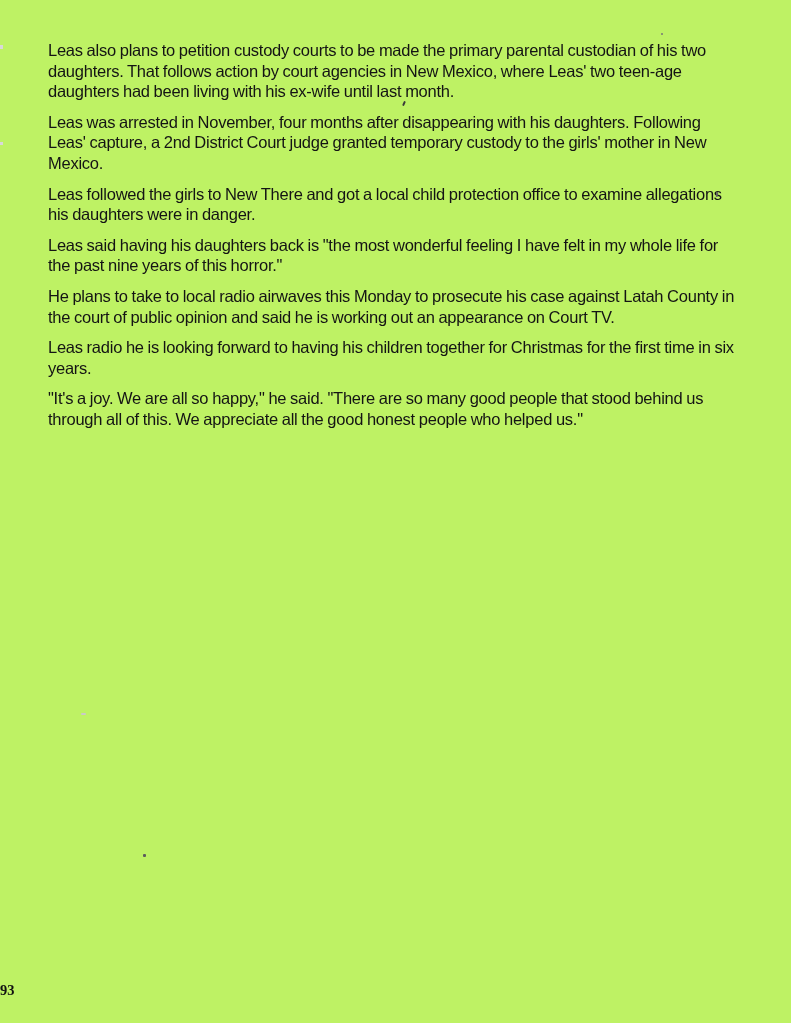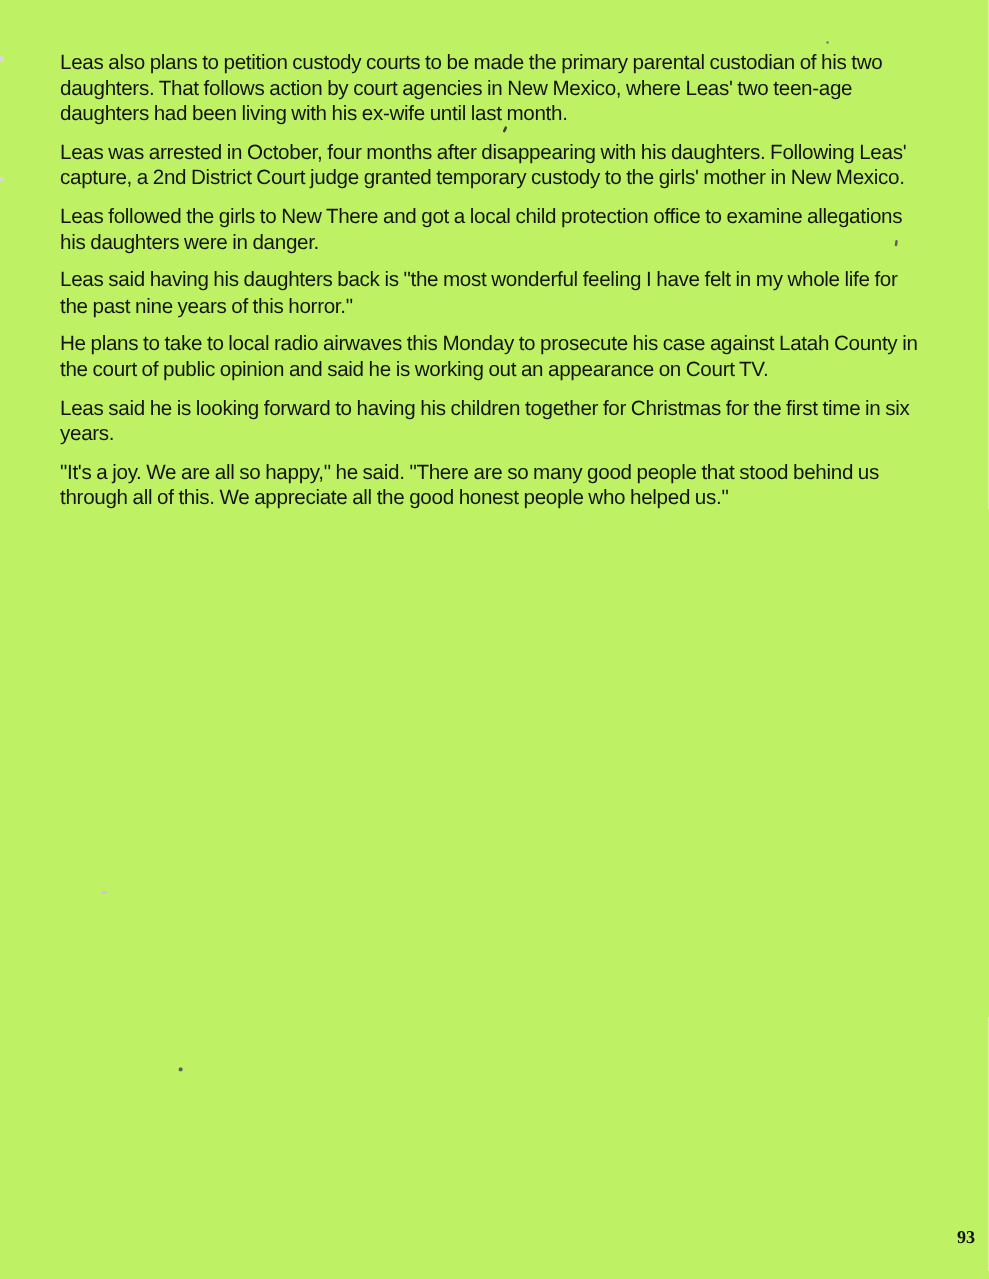--- a/index.html
+++ b/index.html
@@ -27,21 +27,21 @@
     font-size: 16.5px;
     line-height: 20.6px;
     letter-spacing: -0.25px;
     word-spacing: -0.5px;
   }
   .page-number {
     position: absolute;
     top: 982px;
     left: 0;
     width: 780px;
-    text-align: right;
+    text-align: left;
     font-family: "Liberation Serif", "DejaVu Serif", serif;
     font-weight: 700;
     font-size: 14.5px;
     color: #111;
   }
   
   .speck {
     position: absolute;
     background: #555;
     border-radius: 1px;
@@ -58,25 +58,25 @@
   .edge-1 { left: 0; top: 45px;  width: 3px; height: 4px; }
   .edge-2 { left: 0; top: 142px; width: 3px; height: 3px; }
 </style>
 </head>
 <body>
 
 <div class="page">
 
   <div class="text-block">
     <p class="para">Leas also plans to petition custody courts to be made the primary parental custodian of his two daughters. That follows action by court agencies in New Mexico, where Leas' two teen-age daughters had been living with his ex-wife until last month.</p>
-    <p class="para">Leas was arrested in October, four months after disappearing with his daughters. Following Leas' capture, a 2nd District Court judge granted temporary custody to the girls' mother in New Mexico.</p>
+    <p class="para">Leas was arrested in November, four months after disappearing with his daughters. Following Leas' capture, a 2nd District Court judge granted temporary custody to the girls' mother in New Mexico.</p>
     <p class="para">Leas followed the girls to New There and got a local child protection office to examine allegations his daughters were in danger.</p>
     <p class="para">Leas said having his daughters back is "the most wonderful feeling I have felt in my whole life for the past nine years of this horror."</p>
     <p class="para">He plans to take to local radio airwaves this Monday to prosecute his case against Latah County in the court of public opinion and said he is working out an appearance on Court TV.</p>
-    <p class="para">Leas said he is looking forward to having his children together for Christmas for the first time in six years.</p>
+    <p class="para">Leas radio he is looking forward to having his children together for Christmas for the first time in six years.</p>
     <p class="para">"It's a joy. We are all so happy," he said. "There are so many good people that stood behind us through all of this. We appreciate all the good honest people who helped us."</p>
   </div>
 
   <div class="page-number">93</div>
 
   <div class="speck speck-1"></div>
   <div class="speck speck-2"></div>
   <div class="speck speck-3"></div>
   <div class="speck speck-4"></div>
   <div class="speck speck-5"></div>

